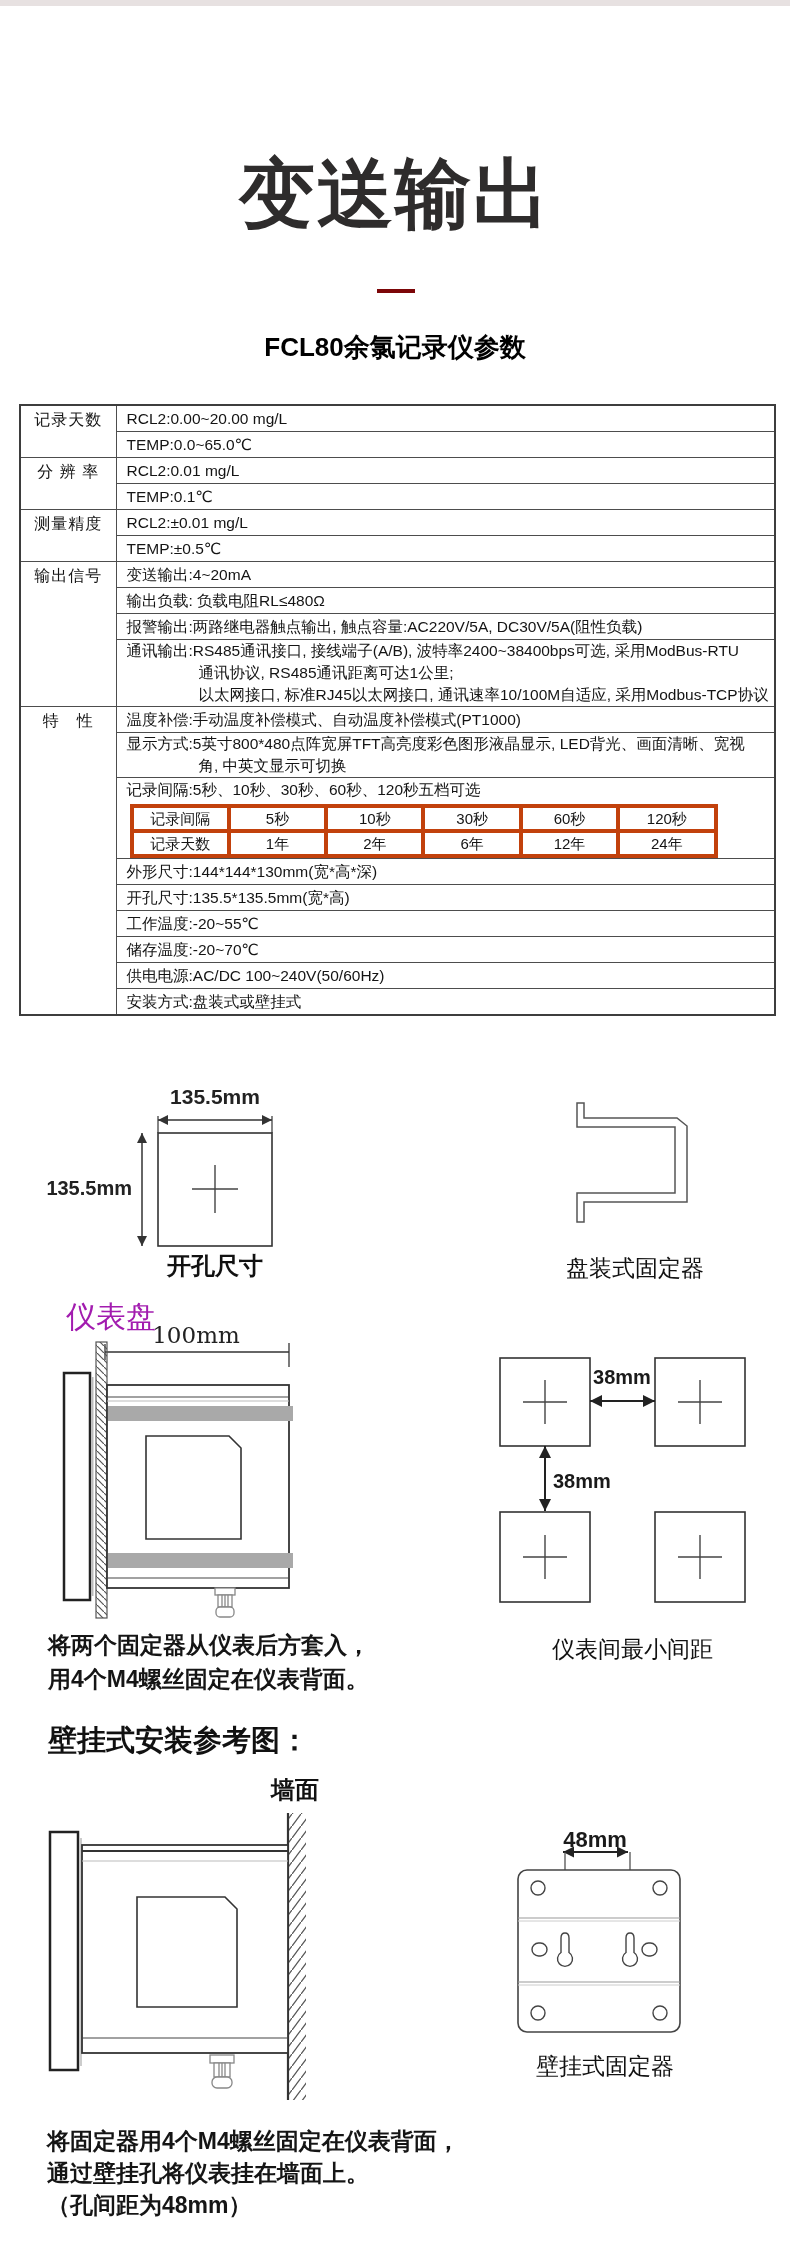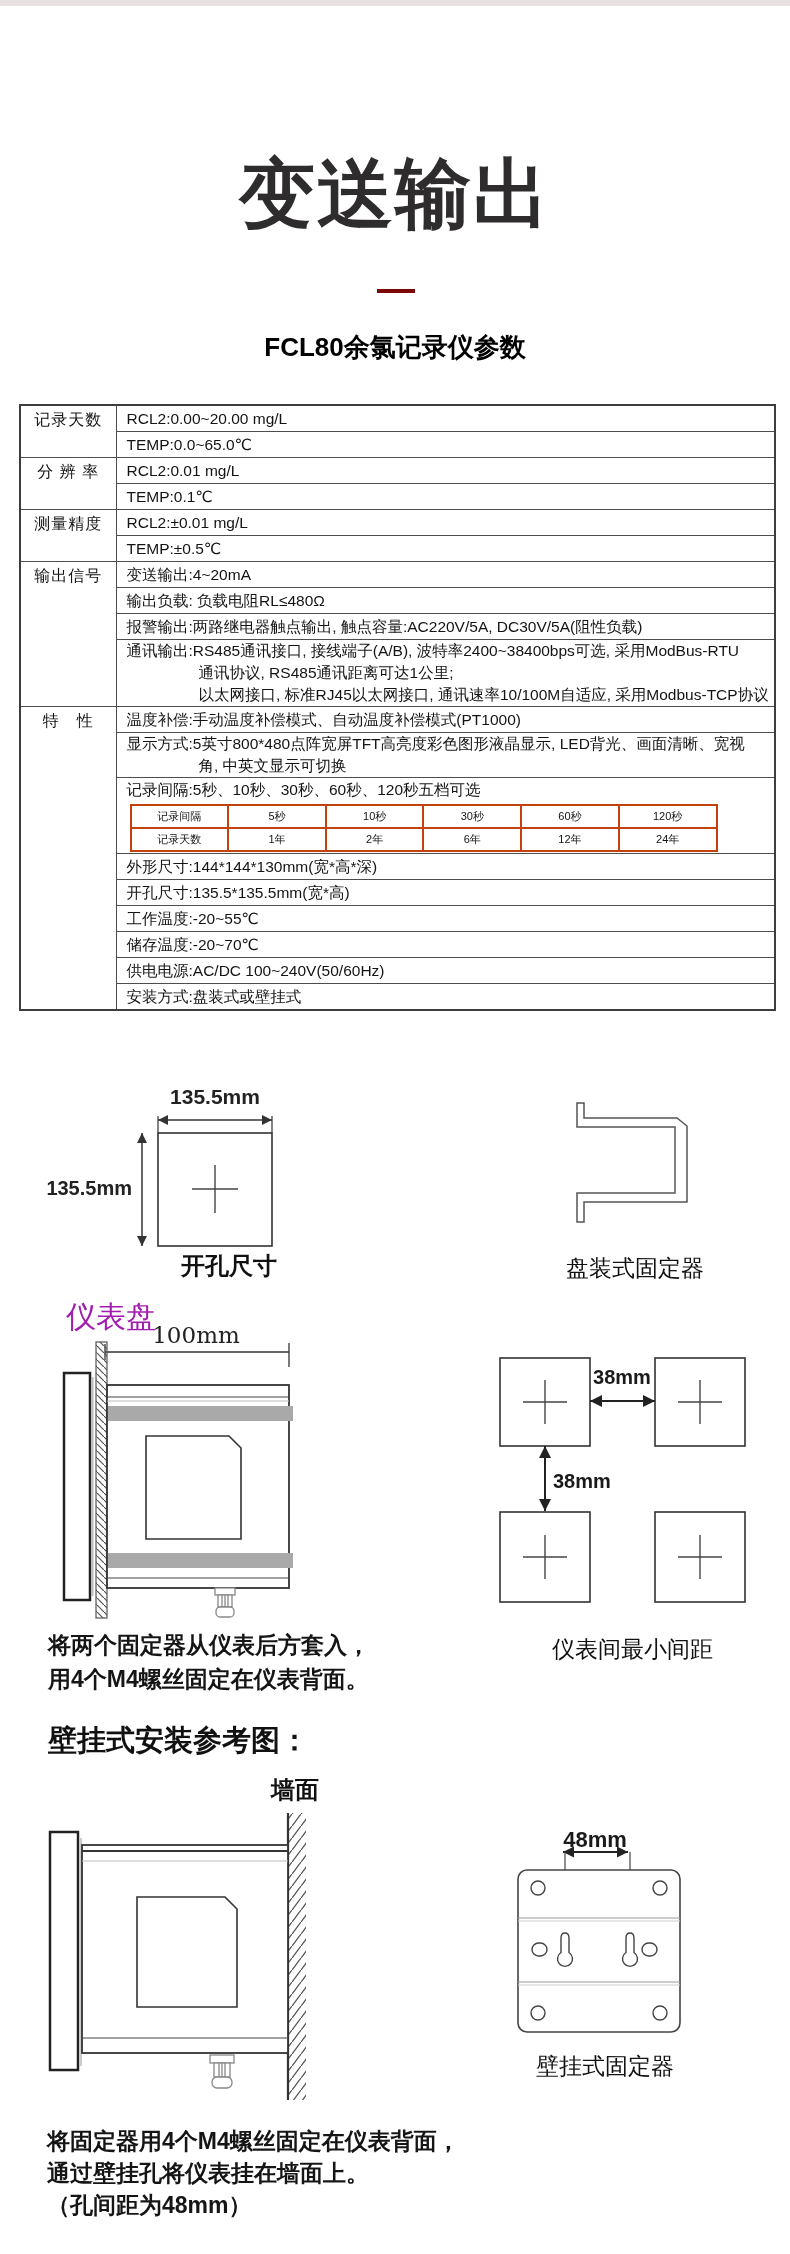--- a/index.html
+++ b/index.html
@@ -17,22 +17,22 @@
   table.spec{border-collapse:collapse;table-layout:fixed;width:757px;border:2px solid #3d3d3d;}
   table.spec td{border:1px solid #4d4d4d;font-size:15.5px;color:#141414;vertical-align:top;
                 padding:0 4px 0 10px;line-height:25px;white-space:nowrap;overflow:hidden;}
   table.spec td.lbl{text-align:center;padding:1px 2px 0 2px;font-size:16px;letter-spacing:1px;}
   tr.r{height:25px;}
   tr.r3{height:67px;}  tr.r2{height:31px;}  tr.rec{height:76px;}
   .cellline{line-height:22px;}
   .indent{padding-left:72px;}
   table.rec-t{border-collapse:collapse;table-layout:fixed;width:588px;margin:2px 0 0 3px;
               border:2px solid #3f3f3f;}
-  table.rec-t td{border:2px solid #c2410c;height:21px;line-height:21px;text-align:center;
-                 font-size:11px;padding:0;white-space:nowrap;}
+  table.rec-t td{border:4px solid #c2410c;height:21px;line-height:21px;text-align:center;
+                 font-size:15px;padding:0;white-space:nowrap;}
   
   .sec-heading{font-size:29px;font-weight:bold;color:#111;line-height:32px;}
   .caption{font-weight:normal;font-size:23px;color:#111;text-align:center;}
   .caption-lg{font-weight:bold;font-size:24px;color:#111;text-align:center;}
   .note{font-size:23px;font-weight:600;color:#151515;line-height:34px;}
   .plain-label{font-size:30px;color:#a21caf;}
   svg{display:block;}
   svg text{font-family:"Liberation Sans","DejaVu Sans",sans-serif;}
   .dim-sans{font-size:21px;font-weight:600;fill:#222;}
   .dim-bold{font-size:20px;font-weight:bold;fill:#1a1a1a;}
@@ -168,21 +168,21 @@
 
     <rect x="128" y="47" width="114" height="113" fill="none" stroke="#333" stroke-width="1.6"></rect>
     <line x1="162" y1="103" x2="208" y2="103" stroke="#444" stroke-width="1.4"></line>
     <line x1="185" y1="79" x2="185" y2="127" stroke="#444" stroke-width="1.4"></line>
 
     <line x1="112" y1="47" x2="112" y2="160" stroke="#333" stroke-width="1.5"></line>
     <path d="M112,47 l-5,10 h10 z" fill="#333"></path>
     <path d="M112,160 l-5,-10 h10 z" fill="#333"></path>
     <text x="102" y="109" text-anchor="end" class="dim-sans" style="font-size:20px">135.5mm</text>
   </svg>
-  <div class="abs caption-lg" style="left:154px;top:1250px;width:150px;">开孔尺寸</div>
+  <div class="abs caption-lg" style="left:140px;top:1250px;width:150px;">开孔尺寸</div>
 
   <svg class="abs" style="left:570px;top:1098px;" width="125" height="130" viewBox="0 0 125 130">
     <path d="M7,5 H14 V20 H107 L117,28 V104 H14 V124 H7 V95 H105 V29 H7 Z" fill="#ffffff" stroke="#555" stroke-width="1.5" stroke-linejoin="miter"></path>
   </svg>
   <div class="abs caption" style="left:555px;top:1253px;width:160px;">盘装式固定器</div>
 
   <div class="abs plain-label" style="left:66px;top:1297px;">仪表盘</div>
 
   <svg class="abs" style="left:55px;top:1325px;" width="245" height="300" viewBox="0 0 245 300">
     <defs>

